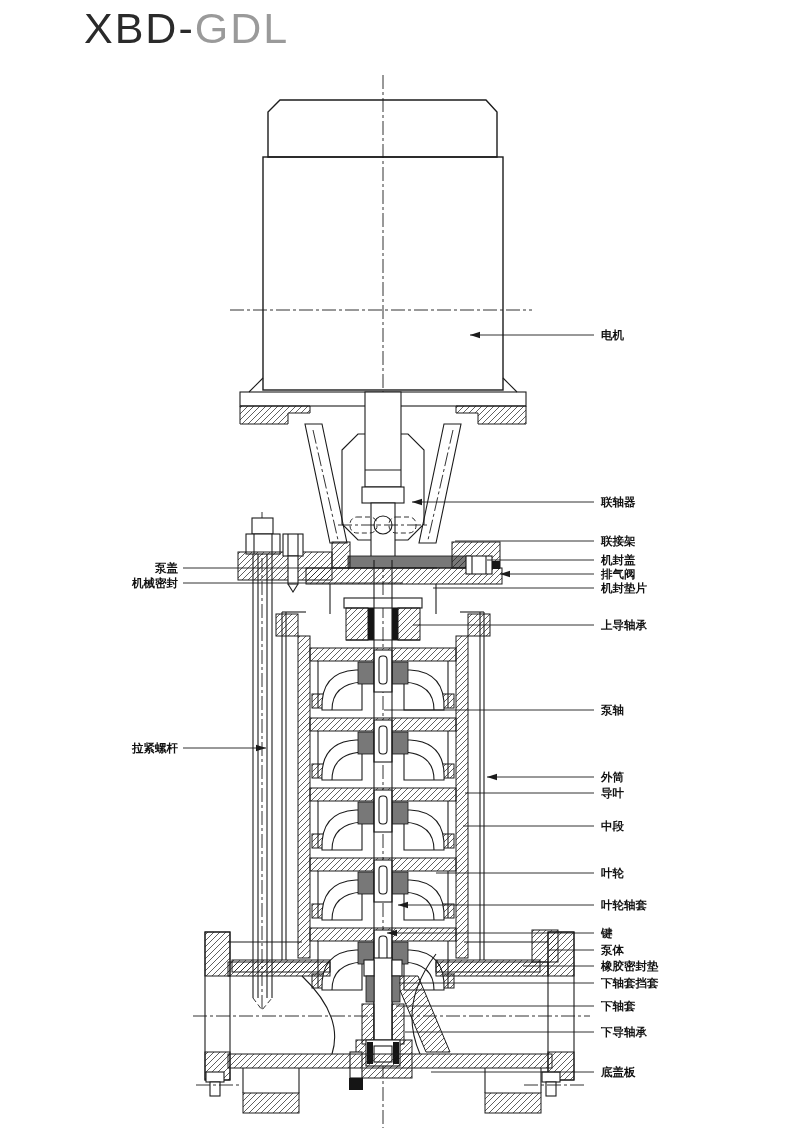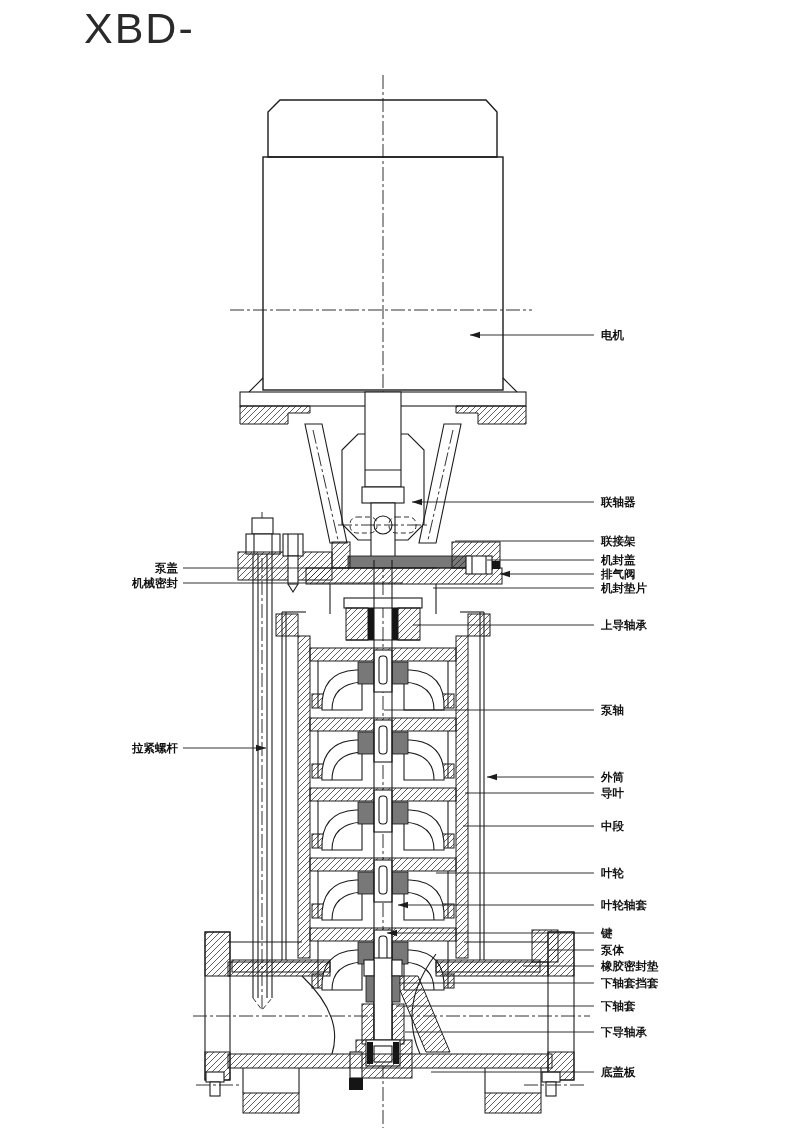--- a/index.html
+++ b/index.html
@@ -21,20 +21,21 @@
   .dsh{stroke:#1c1c1c;fill:none;stroke-width:0.9;stroke-dasharray:5 3;}
   .leader{stroke:#1c1c1c;stroke-width:0.9;}
 </style>
 </head>
 <body>
 
 <div id="page">
 
   <div id="title-row">
     <span class="latin">XBD-</span>
+      <span class="latin latin-gray">GDL</span>
   </div>
 
   <svg id="diagram-svg" width="800" height="1130" viewBox="0 0 800 1130" xmlns="http://www.w3.org/2000/svg">
     <defs>
       <pattern id="hx" patternUnits="userSpaceOnUse" width="6" height="6">
         <path d="M0,6 L6,0" stroke="#1c1c1c" stroke-width="0.7"></path>
       </pattern>
 
       <g id="stage-module">
         <rect class="hatch" x="310" y="0" width="146" height="13"></rect>

